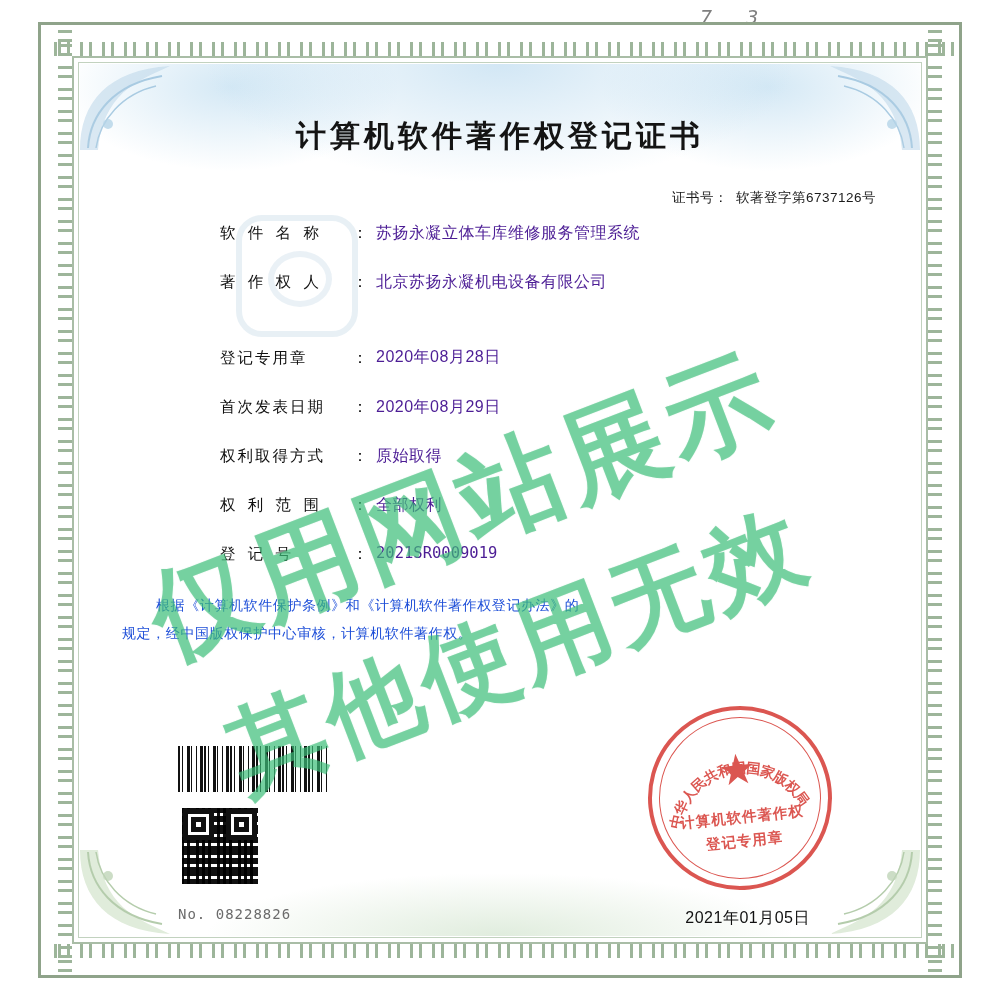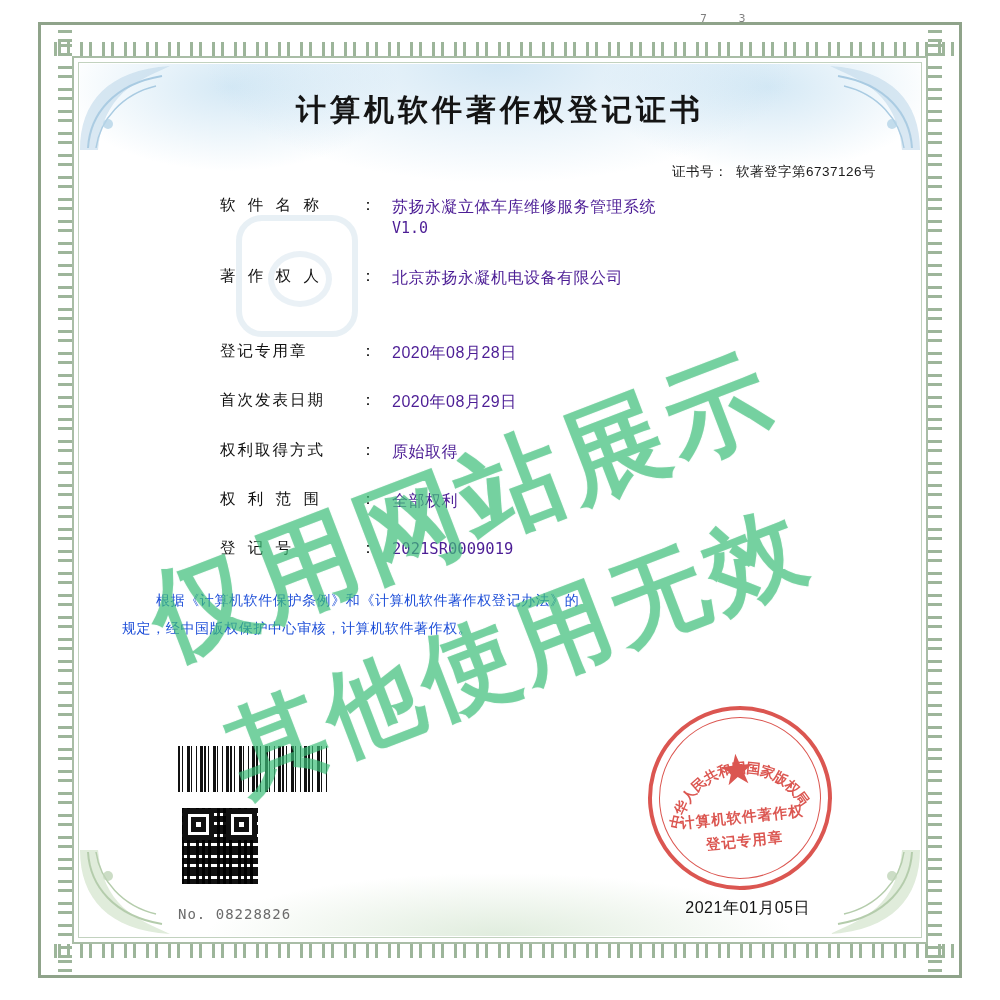--- a/index.html
+++ b/index.html
@@ -143,43 +143,43 @@
     color: #141414;
     margin-top: 42px;
   }
   .title-sub {
     text-align: center;
     font-family: "DejaVu Serif", "Liberation Serif", serif;
     font-size: 30px;
     font-weight: bold;
     letter-spacing: 4px;
     color: #141414;
+    margin-top: 26px;
   }
 
   .cert-no {
     text-align: right;
     font-size: 13.5px;
     color: #1a1a1a;
     margin-top: 32px;
     padding-right: 24px;
     letter-spacing: .5px;
   }
   .cert-no .label { margin-right: 8px; }
 
   .fields {
     margin-top: 14px;
     padding-left: 120px;
   }
   .field-row {
     display: flex;
-    align-items: flex-start;
+    align-items: flex-end;
     margin-bottom: 26px;
     font-size: 16px;
     color: #111;
-    gap: 8px;
   }
   .field-label {
     width: 132px;
     flex: 0 0 132px;
     letter-spacing: 4px;
     font-size: 15.5px;
     color: #111;
     white-space: nowrap;
   }
   .field-label.tight { letter-spacing: 2px; }
@@ -260,21 +260,21 @@
     bottom: 78px;
     font-family: "DejaVu Sans Mono", monospace;
     font-size: 14px;
     color: #6b6b6b;
     letter-spacing: 1px;
   }
 
   .issue-date {
     position: absolute;
     right: 190px;
-    bottom: 81px;
+    bottom: 71px;
     font-size: 16px;
     color: #111;
     letter-spacing: .5px;
   }
 
   
   .seal {
     position: absolute;
     right: 168px;
     bottom: 110px;
@@ -356,27 +356,28 @@
     left: 210px;
     top: 700px;
     font-size: 96px;
     letter-spacing: 6px;
     transform: rotate(-21deg);
   }
 
   
   .scribble {
     position: absolute;
-    top: 12px;
+    top: 6px;
     left: 700px;
     font-family: "DejaVu Sans", sans-serif;
-    font-size: 11px;
+    font-size: 19px;
     color: #555;
     opacity: .75;
     letter-spacing: 14px;
+    font-style: italic;
   }
 </style>
 </head>
 <body>
 
 <div class="cert">
 
   <div class="scribble">7  3</div>
 
   <div class="frame-outer"></div>
@@ -430,21 +431,20 @@
       <span class="label">证书号：</span><span>软著登字第6737126号</span>
     </div>
 
     <div class="fields">
 
       <div class="field-row">
         <span class="field-label">软 件 名 称</span>
         <span class="field-colon">：</span>
         <span class="field-value">
           <span>苏扬永凝立体车库维修服务管理系统</span>
-          <span class="ver">V1.0</span>
         </span>
       </div>
 
       <div class="field-row row-gap-xl">
         <span class="field-label">著 作 权 人</span>
         <span class="field-colon">：</span>
         <span class="field-value">北京苏扬永凝机电设备有限公司</span>
       </div>
 
       <div class="field-row">

